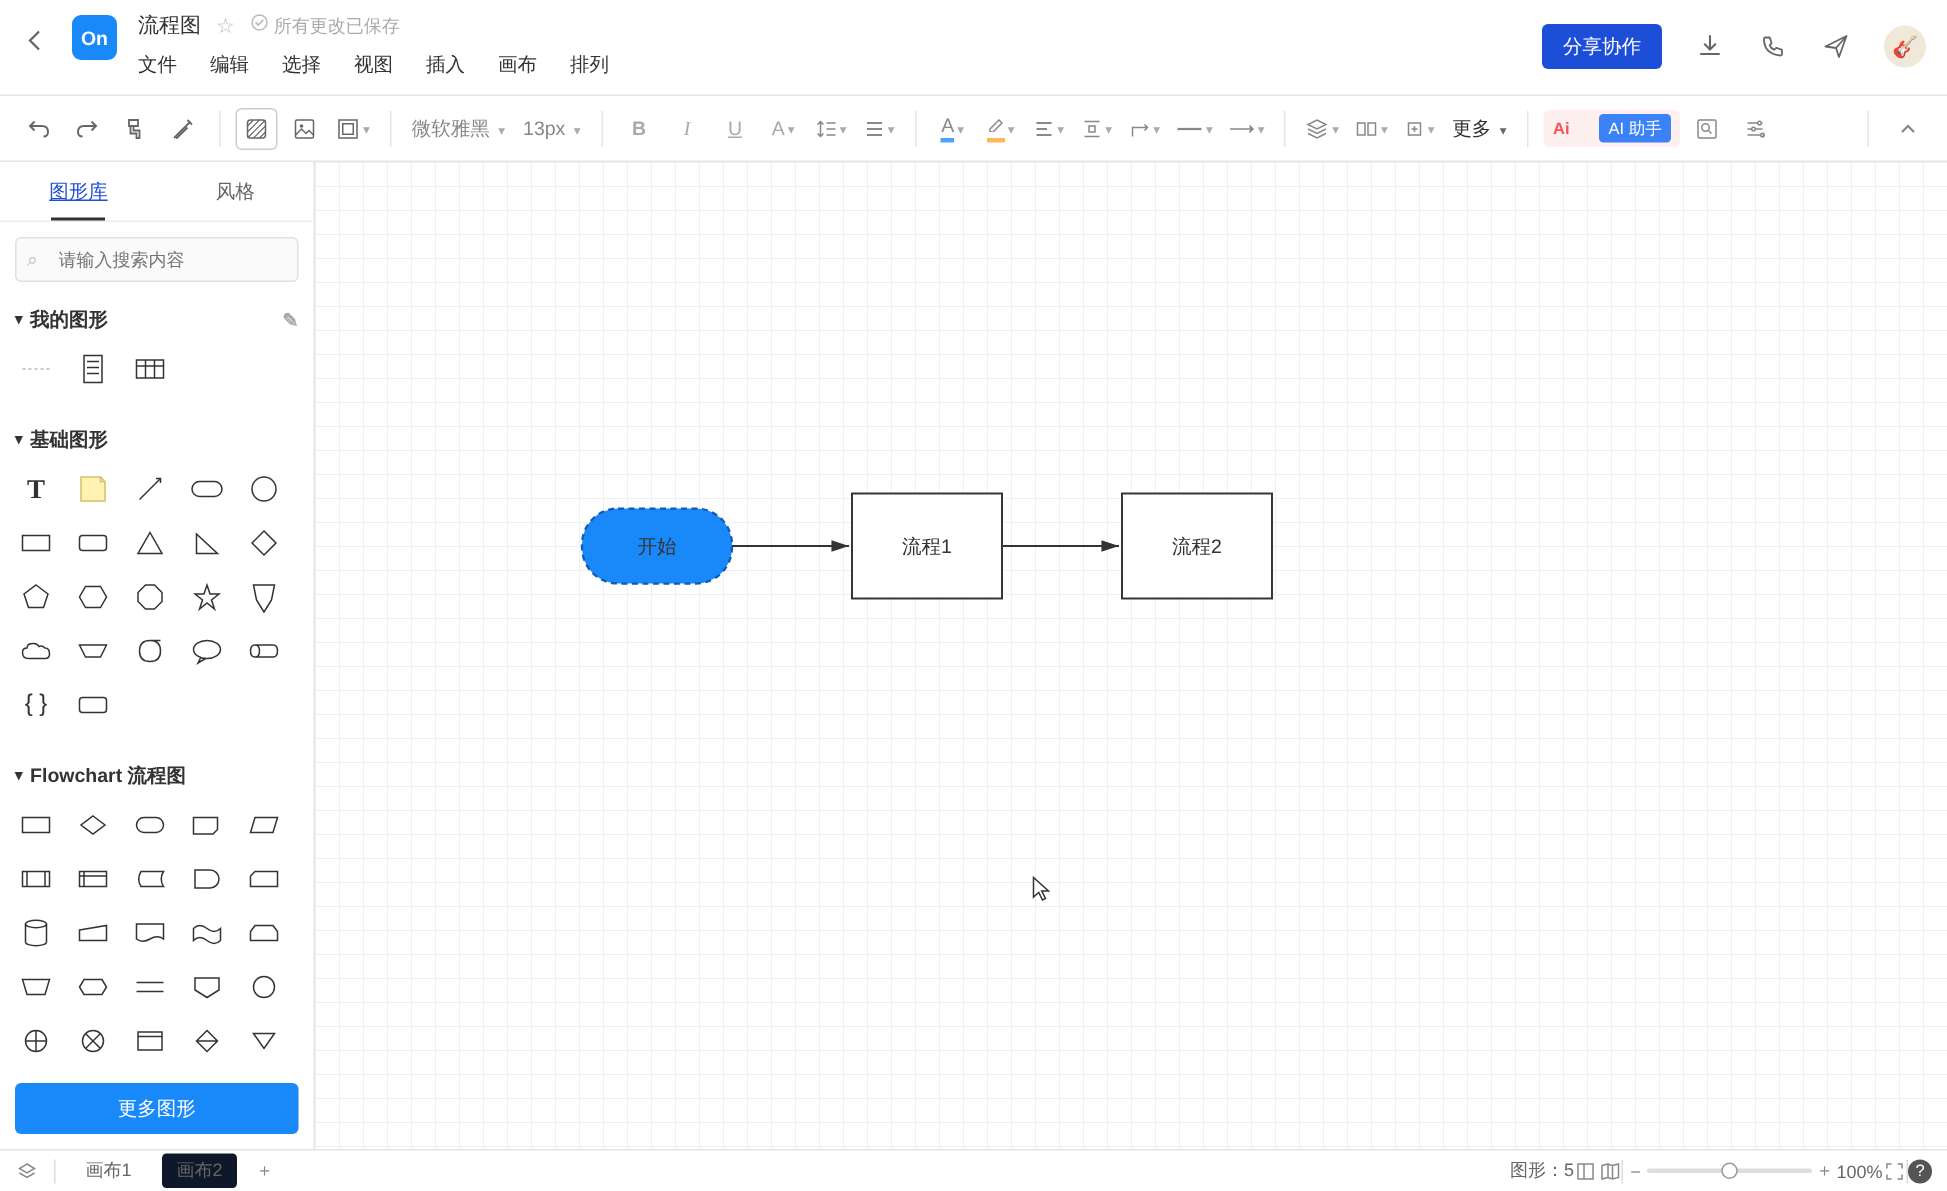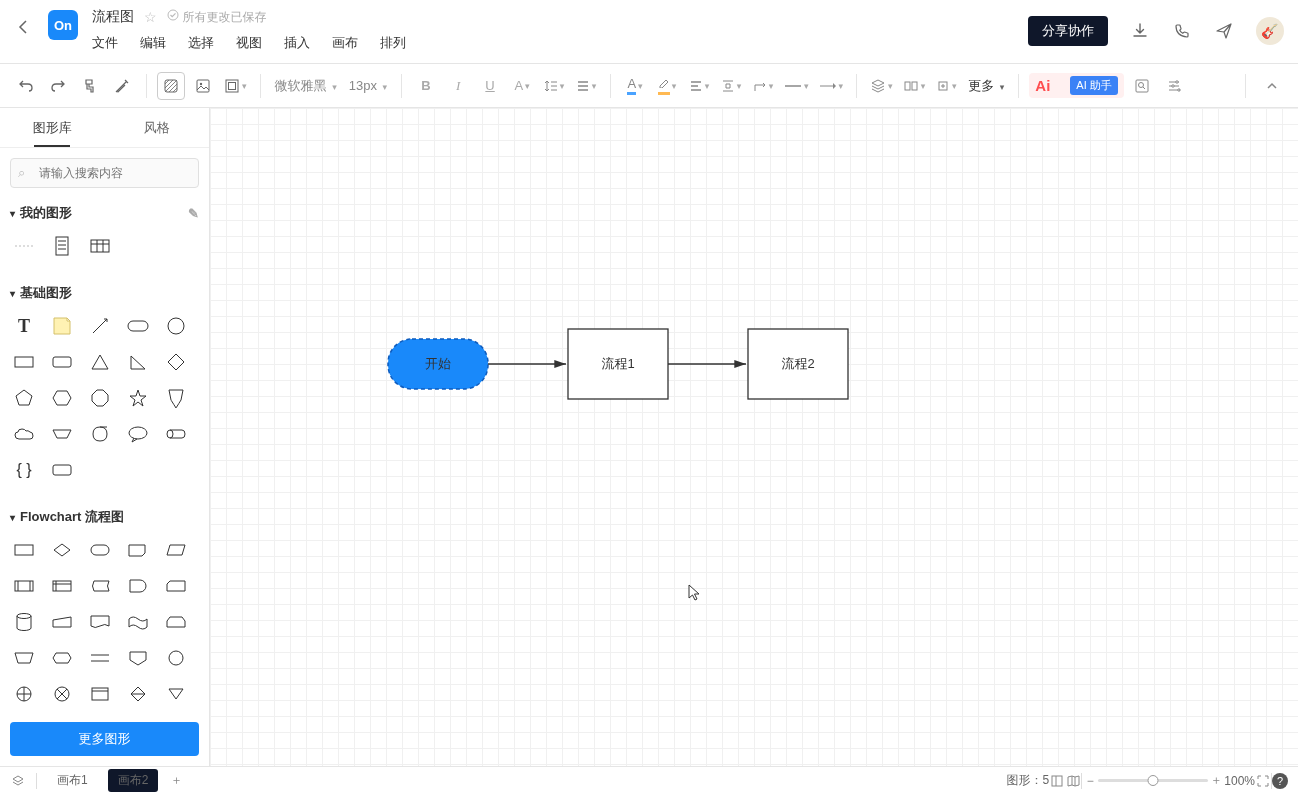--- a/index.html
+++ b/index.html
@@ -8,37 +8,37 @@
 .back-btn{width:18px;height:18px;display:flex;align-items:center;justify-content:center;margin-top:12px;margin-right:16px;cursor:pointer;}
 .logo{width:30px;height:30px;background:#1989fa;border-radius:6px;color:#fff;font-weight:bold;font-size:13px;display:flex;align-items:center;justify-content:center;margin-top:4px;margin-right:14px;}
 .title-area{flex:0 0 auto;}
 .title-row{display:flex;align-items:center;height:22px;}
 .doc-title{font-size:14px;color:#333;margin-right:10px;}
 .star-icon{color:#bbb;font-size:14px;margin-right:10px;}
 .save-status{color:#aaa;font-size:12px;display:flex;align-items:flex-start;gap:4px;}
 .menu-row{display:flex;gap:22px;margin-top:6px;}
 .menu-item{font-size:13px;color:#333;cursor:pointer;}
 .header-right{margin-left:auto;display:flex;align-items:center;gap:22px;margin-top:10px;}
-.share-btn{background:#0f172a;color:#fff;padding:6px 14px;border-radius:4px;font-size:13px;cursor:pointer;}
+.share-btn{background:#1d4ed8;color:#fff;padding:6px 14px;border-radius:4px;font-size:13px;cursor:pointer;}
 .hdr-icon{width:20px;height:20px;color:#666;display:flex;align-items:center;justify-content:center;cursor:pointer;font-size:16px;}
 .avatar{width:28px;height:28px;border-radius:50%;background:#f0e8d8;display:flex;align-items:center;justify-content:center;font-size:14px;}
 .toolbar{height:44px;border-bottom:1px solid #e5e5e5;display:flex;align-items:center;padding:0 12px;gap:4px;}
 .tb-sep{width:1px;height:24px;background:#e5e5e5;margin:0 6px;}
 .tb-btn{min-width:28px;height:28px;display:flex;align-items:center;justify-content:center;color:#666;cursor:pointer;border-radius:3px;padding:0 3px;}
 .tb-btn.boxed{border:1px solid #ccc;border-radius:4px;}
 .tb-text{color:#888;font-size:13px;padding:0 4px;}
 .tb-dd{font-size:9px;color:#aaa;margin-left:2px;}
 .ai-badge{background:#3b82f6;color:#fff;font-size:11px;padding:2px 6px;border-radius:3px;margin-left:18px;}
-.ai-ico{color:#ff4d4f;font-size:15px;font-weight:bold;}
+.ai-ico{color:#ff4d4f;font-size:11px;font-weight:bold;}
 .toolbar-right{margin-left:auto;display:flex;align-items:center;gap:6px;}
 .main{display:flex;height:calc(794px - 64px - 44px - 28px);}
 .sidebar{width:210px;border-right:1px solid #e5e5e5;display:flex;flex-direction:column;position:relative;}
 .side-tabs{display:flex;height:40px;border-bottom:1px solid #eee;}
 .side-tab{flex:1;display:flex;align-items:center;justify-content:center;font-size:13px;color:#666;cursor:pointer;position:relative;}
-.side-tab.active{color:#404040;font-weight:500;}
+.side-tab.active{color:#1d4ed8;font-weight:500;text-decoration:underline;}
 .side-tab.active::after{content:"";position:absolute;bottom:0;left:50%;transform:translateX(-50%);width:36px;height:2px;background:#333;}
 .side-search{margin:10px;position:relative;}
 .side-search input{width:100%;height:30px;border:1px solid #e0e0e0;border-radius:4px;padding:0 10px 0 28px;font-size:12px;background:#fafafa;outline:none;}
 .side-search .sicon{position:absolute;left:8px;top:7px;color:#bbb;font-size:13px;}
 .side-scroll{flex:1;overflow-y:auto;padding:0 10px;}
 .side-scroll::-webkit-scrollbar{width:6px;}
 .side-scroll::-webkit-scrollbar-thumb{background:#ccc;border-radius:3px;}
 .shape-section{margin-bottom:14px;}
 .section-head{display:flex;align-items:center;font-size:13px;font-weight:600;color:#333;padding:6px 0;}
 .section-head .caret{font-size:10px;margin-right:5px;}

